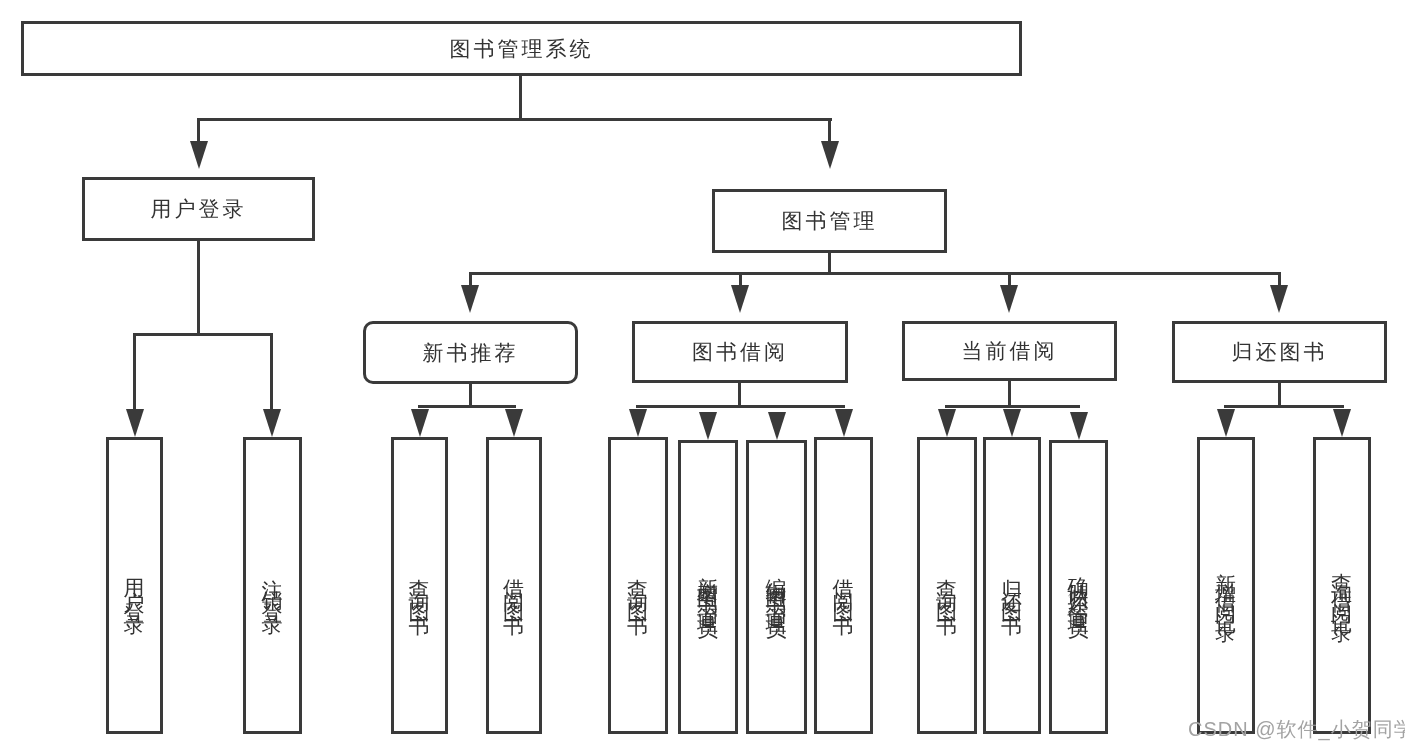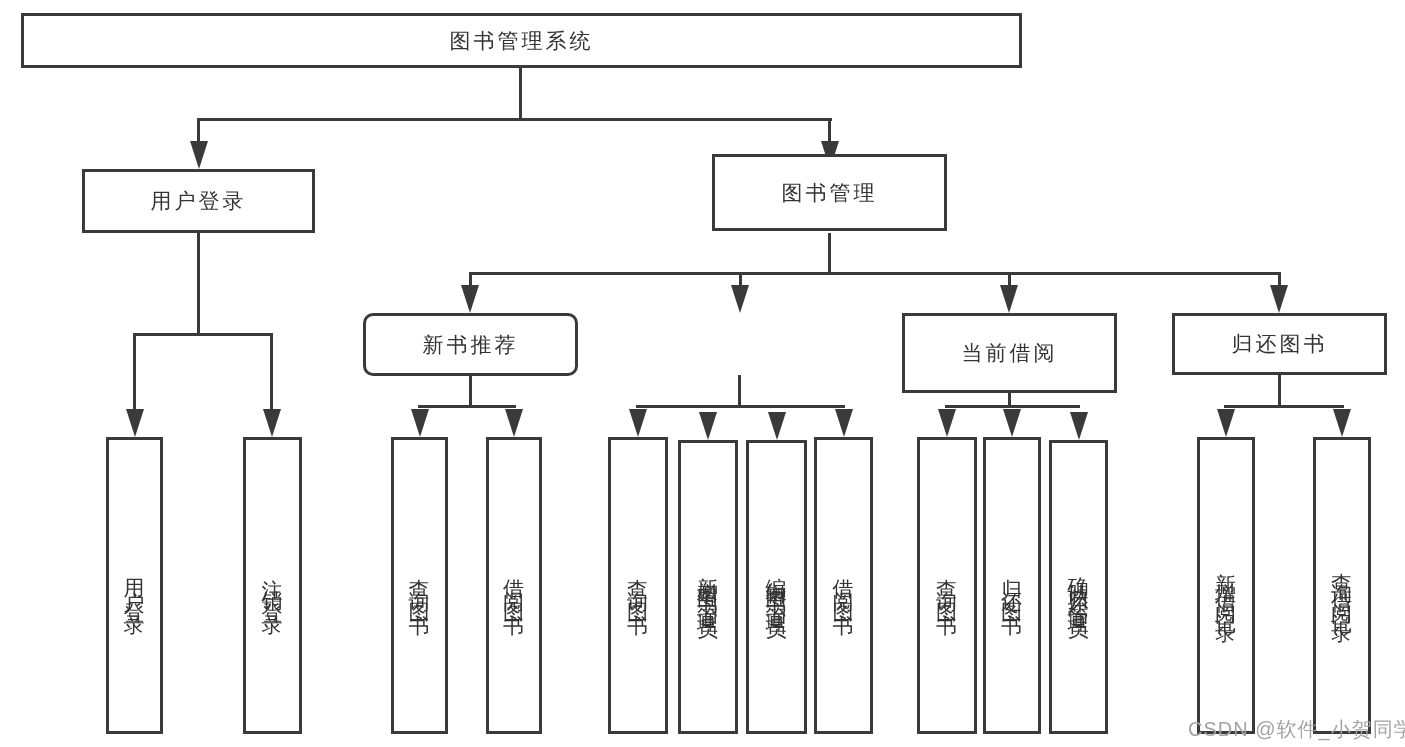--- a/index.html
+++ b/index.html
@@ -12,21 +12,21 @@
   }
   
   .box{
     position:absolute;
     background:#ffffff;
     border:3px solid #3a3a3a;
     box-sizing:border-box;
     display:flex;align-items:center;justify-content:center;
     color:#333333;
   }
-  .hbox{font-size:21px;letter-spacing:3px;white-space:nowrap;}
+  .hbox{font-size:21px;letter-spacing:3px;white-space:nowrap;margin-top:8px;}
   .vbox{
     writing-mode:vertical-rl;
     text-orientation:mixed;
     font-size:21px;
     line-height:1;
     white-space:nowrap;
   }
   .ls4{letter-spacing:12px;}
   .ls6{letter-spacing:10px;}
   .ls9{letter-spacing:6px;}
@@ -34,24 +34,24 @@
   .line{position:absolute;background:#3a3a3a;}
   .ah{
     position:absolute;width:0;height:0;
     border-left:9px solid transparent;
     border-right:9px solid transparent;
     border-top:28px solid #3a3a3a;
   }
   
   #n-root{left:21px;top:13px;width:1001px;height:55px;}
   #n-user-login{left:82px;top:169px;width:233px;height:64px;}
-  #n-book-mgmt{left:712px;top:154px;width:235px;height:77px;}
+  #n-book-mgmt{left:712px;top:181px;width:235px;height:64px;}
   #n-new-book{left:363px;top:313px;width:215px;height:63px;border-radius:10px;}
   #n-book-borrow{left:632px;top:313px;width:216px;height:62px;}
-  #n-cur-borrow{left:902px;top:313px;width:215px;height:80px;}
+  #n-cur-borrow{left:902px;top:313px;width:215px;height:60px;}
   #n-borrow-rec{left:1172px;top:313px;width:215px;height:62px;}
   #l-ul-login{left:106px;top:437px;width:57px;height:297px;}
   #l-ul-logout{left:243px;top:437px;width:59px;height:297px;}
   #l-nb-query{left:391px;top:437px;width:57px;height:297px;}
   #l-nb-borrow{left:486px;top:437px;width:56px;height:297px;}
   #l-bb-query{left:608px;top:437px;width:60px;height:297px;}
   #l-bb-add{left:678px;top:440px;width:60px;height:294px;}
   #l-bb-edit{left:746px;top:440px;width:61px;height:294px;}
   #l-bb-borrow{left:814px;top:437px;width:59px;height:297px;}
   #l-cb-query{left:917px;top:437px;width:60px;height:297px;}
@@ -122,20 +122,21 @@
   <div class="line" style="left:1224px;top:405px;width:120px;height:3px;"></div>
   <div class="ah" style="left:1217px;top:409px;"></div>
   <div class="ah" style="left:1333px;top:409px;"></div>
 
   <div id="n-root" class="box hbox">图书管理系统</div>
 
   <div id="n-user-login" class="box hbox">用户登录</div>
   <div id="n-book-mgmt" class="box hbox">图书管理</div>
 
   <div id="n-new-book" class="box hbox">新书推荐</div>
+  <div id="n-book-borrow" class="box hbox">图书借阅</div>
   <div id="n-cur-borrow" class="box hbox">当前借阅</div>
   <div id="n-borrow-rec" class="box hbox">归还图书</div>
 
   <div id="l-ul-login" class="box vbox ls4">用户登录</div>
   <div id="l-ul-logout" class="box vbox ls4">注销登录</div>
 
   <div id="l-nb-query" class="box vbox ls4">查询图书</div>
   <div id="l-nb-borrow" class="box vbox ls4">借阅图书</div>
 
   <div id="l-bb-query" class="box vbox ls4">查询图书</div>

